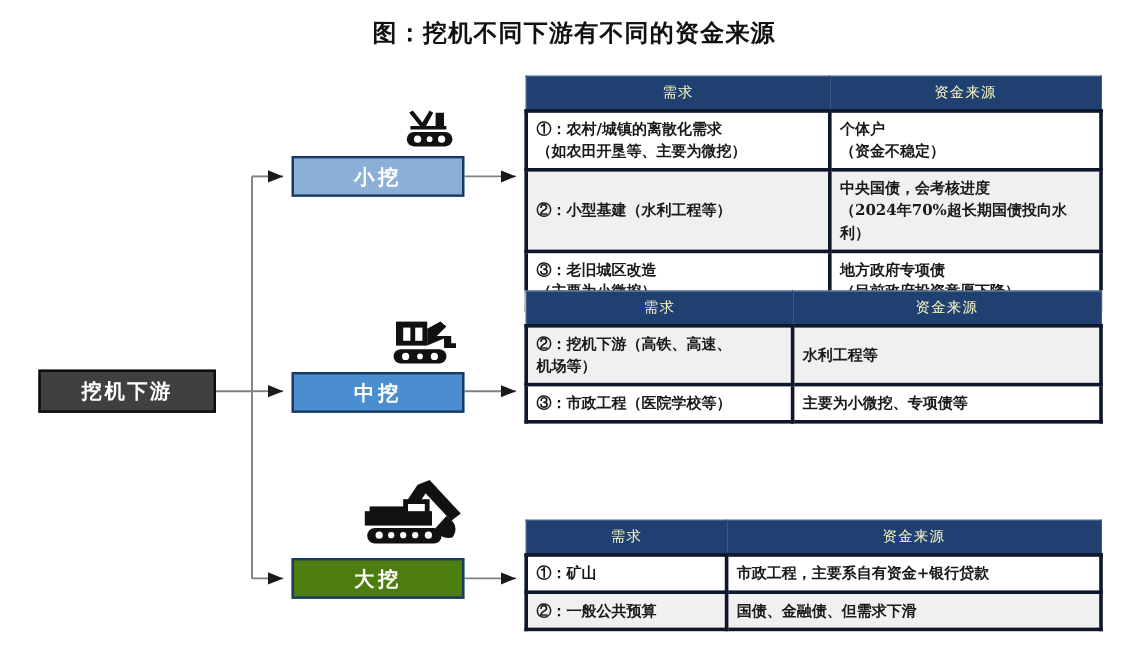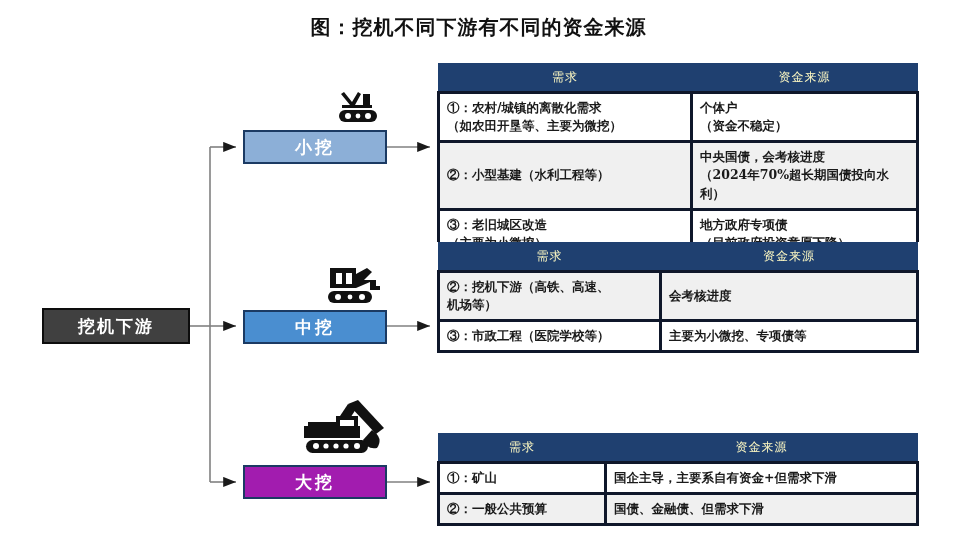--- a/index.html
+++ b/index.html
@@ -43,21 +43,20 @@
     border: 2px solid #0d0d0d;
     color: #ffffff;
     font-size: 17px;
     font-weight: bold;
     display: flex;
     align-items: center;
     justify-content: center;
     letter-spacing: 2px;
     box-sizing: border-box;
     font-family: "DejaVu Serif", "Liberation Serif", serif;
-    margin-left: 10px;
   }
 
   
   .cat-box {
     position: absolute;
     left: 243px;
     width: 144px;
     height: 34px;
     border: 2px solid #1b3a63;
     color: #ffffff;
@@ -65,21 +64,21 @@
     font-weight: bold;
     display: flex;
     align-items: center;
     justify-content: center;
     letter-spacing: 3px;
     box-sizing: border-box;
     font-family: "DejaVu Serif", "Liberation Serif", serif;
   }
   .cat-small { top: 130px; background: #8cafd7; }
   .cat-mid   { top: 310px; background: #4a8ed0; }
-  .cat-big   { top: 465px; background: #a21caf; }
+  .cat-big   { top: 465px; background: #4d7c0f; }
 
   
   .connectors {
     position: absolute;
     left: 0;
     top: 0;
     width: 957px;
     height: 543px;
     pointer-events: none;
   }
@@ -236,40 +235,40 @@
     <thead>
       <tr>
         <th class="c1">需求</th>
         <th>资金来源</th>
       </tr>
     </thead>
     <tbody>
       <tr class="shade">
         <td class="c1">②：挖机下游（高铁、高速、
 机场等）</td>
-        <td>会考核进度</td>
+        <td>水利工程等</td>
       </tr>
       <tr>
         <td class="c1">③：市政工程（医院学校等）</td>
         <td>主要为小微挖、专项债等</td>
       </tr>
     </tbody>
   </table>
 
   <table class="tbl" id="tbl3">
     <thead>
       <tr>
         <th class="c1">需求</th>
         <th>资金来源</th>
       </tr>
     </thead>
     <tbody>
       <tr>
         <td class="c1">①：矿山</td>
-        <td>国企主导，主要系自有资金+但需求下滑</td>
+        <td>市政工程，主要系自有资金+银行贷款</td>
       </tr>
       <tr class="shade">
         <td class="c1">②：一般公共预算</td>
         <td>国债、金融债、但需求下滑</td>
       </tr>
     </tbody>
   </table>
 
 </div>
 

